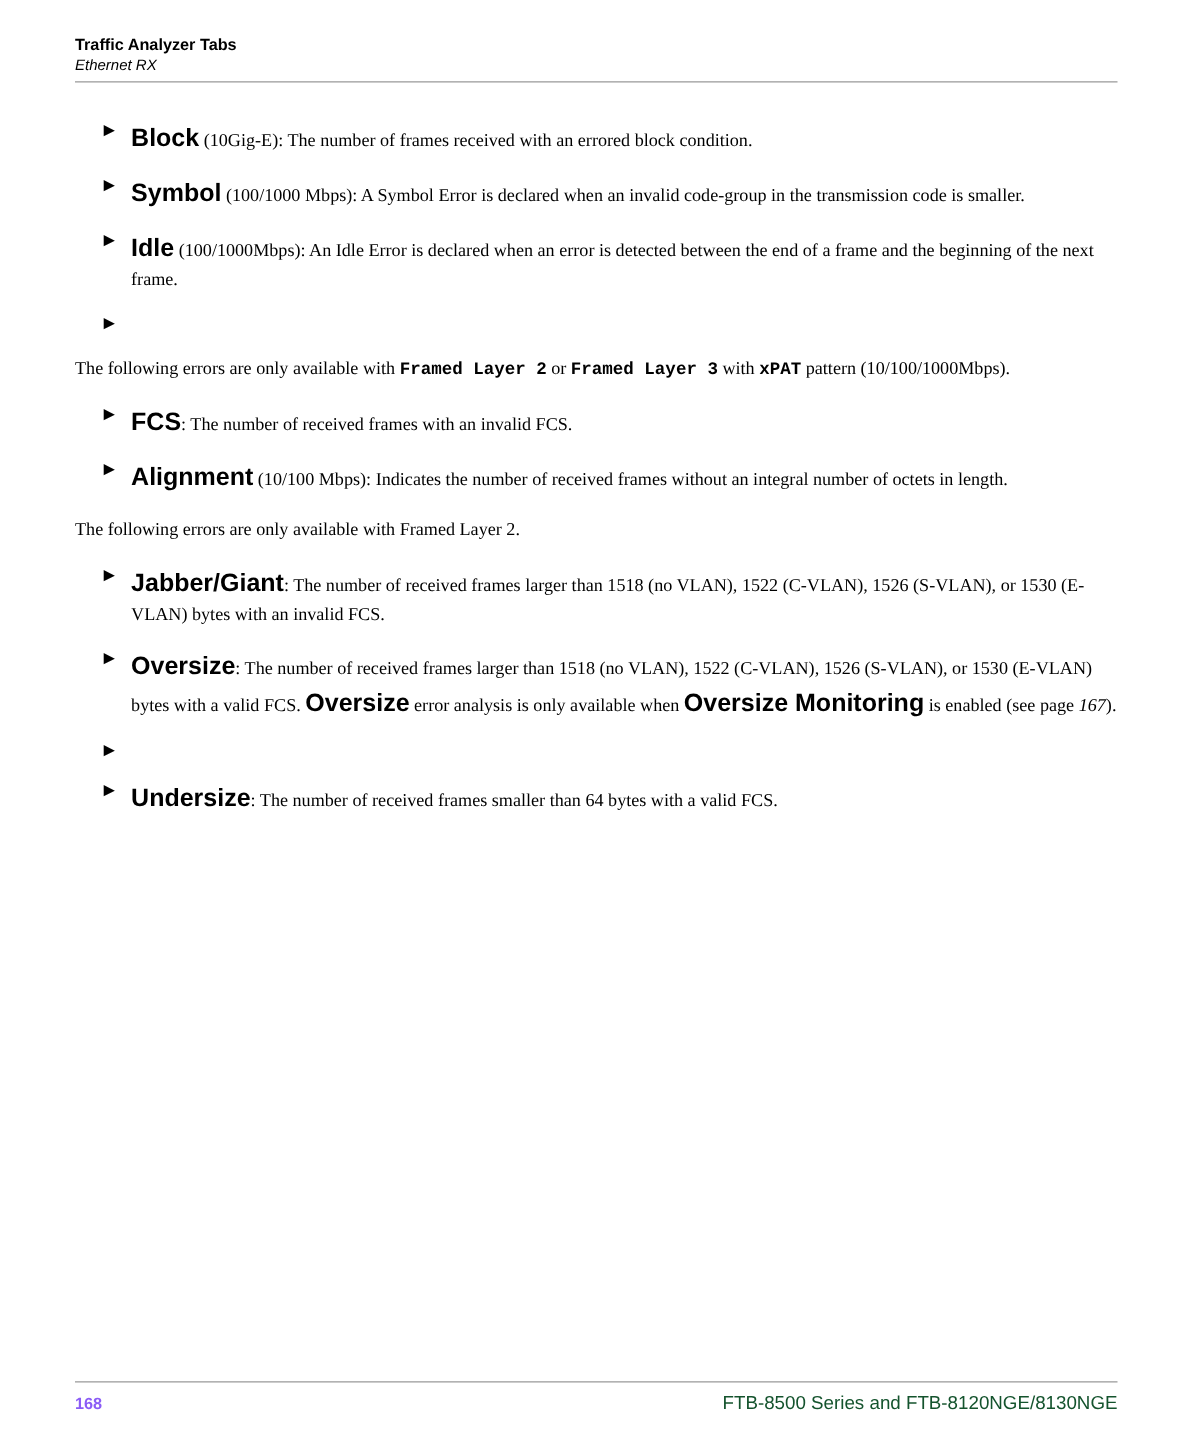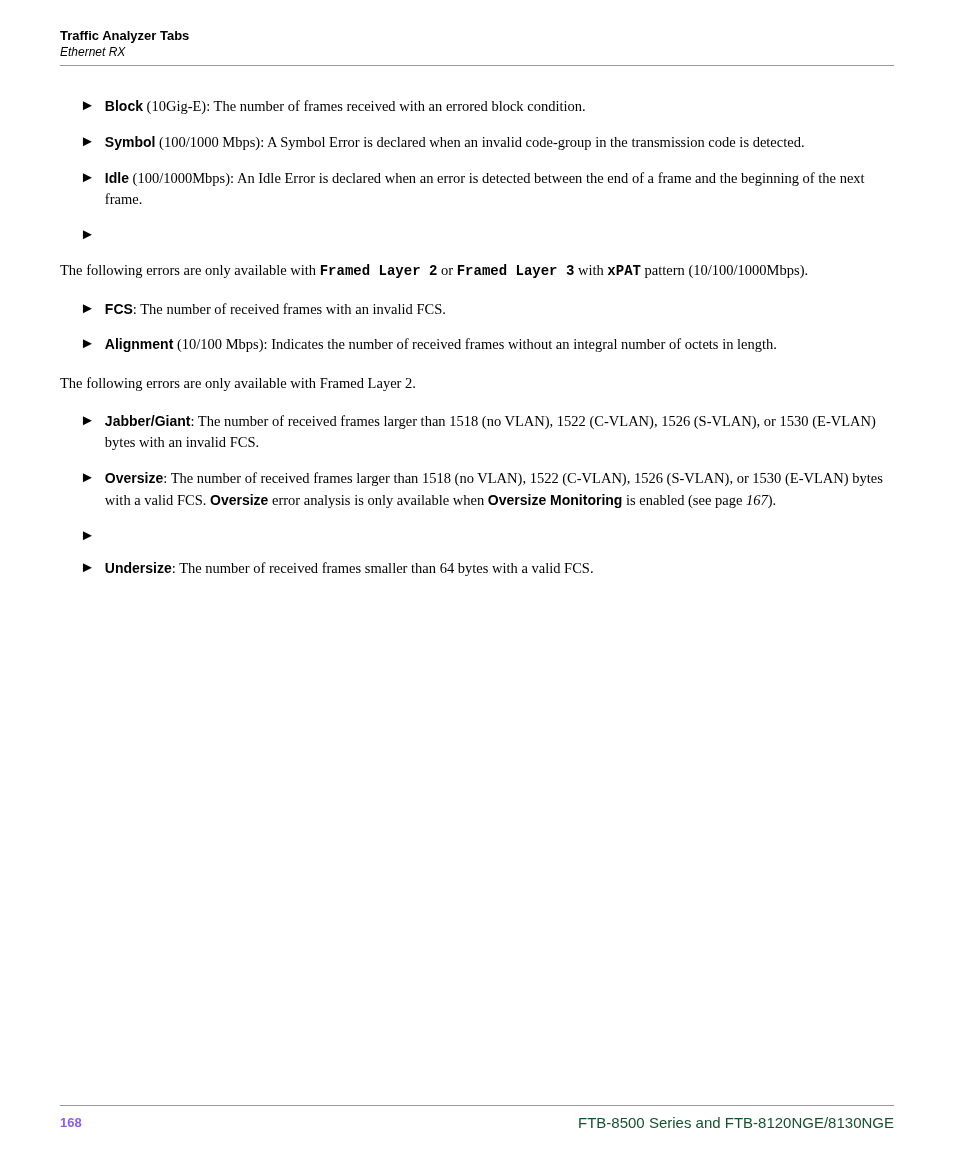--- a/index.html
+++ b/index.html
@@ -89,21 +89,21 @@
     .bullet-text {
       font-family: "Times New Roman", Times, serif;
       font-size: 14.5px;
       line-height: 1.5;
       color: #000;
     }
 
     .bullet-text b {
       font-family: Arial, Helvetica, sans-serif;
       font-weight: bold;
-      font-size: 14px;
+      font-size: 20px;
     }
 
     .paragraph {
       font-family: "Times New Roman", Times, serif;
       font-size: 14.5px;
       line-height: 1.55;
       color: #000;
       margin-bottom: 16px;
     }
 
@@ -155,21 +155,21 @@
     <ul class="bullet-list">
       <li class="bullet-item">
         <span class="arrow">►</span>
         <span class="bullet-text">
           <b>Block</b><span> (10Gig-E):</span><span> The number of frames received with an errored block condition.</span>
         </span>
       </li>
       <li class="bullet-item">
         <span class="arrow">►</span>
         <span class="bullet-text">
-          <b>Symbol</b><span> (100/1000 Mbps):</span><span> A Symbol Error is declared when an invalid code-group in the transmission code is detected.</span>
+          <b>Symbol</b><span> (100/1000 Mbps):</span><span> A Symbol Error is declared when an invalid code-group in the transmission code is smaller.</span>
         </span>
       </li>
       <li class="bullet-item">
         <span class="arrow">►</span>
         <span class="bullet-text">
           <b>Idle</b><span> (100/1000Mbps):</span><span> An Idle Error is declared when an error is detected between the end of a frame and the beginning of the next frame.</span>
         </span>
       </li>
       <li class="bullet-item">
         <span class="arrow">►</span>

